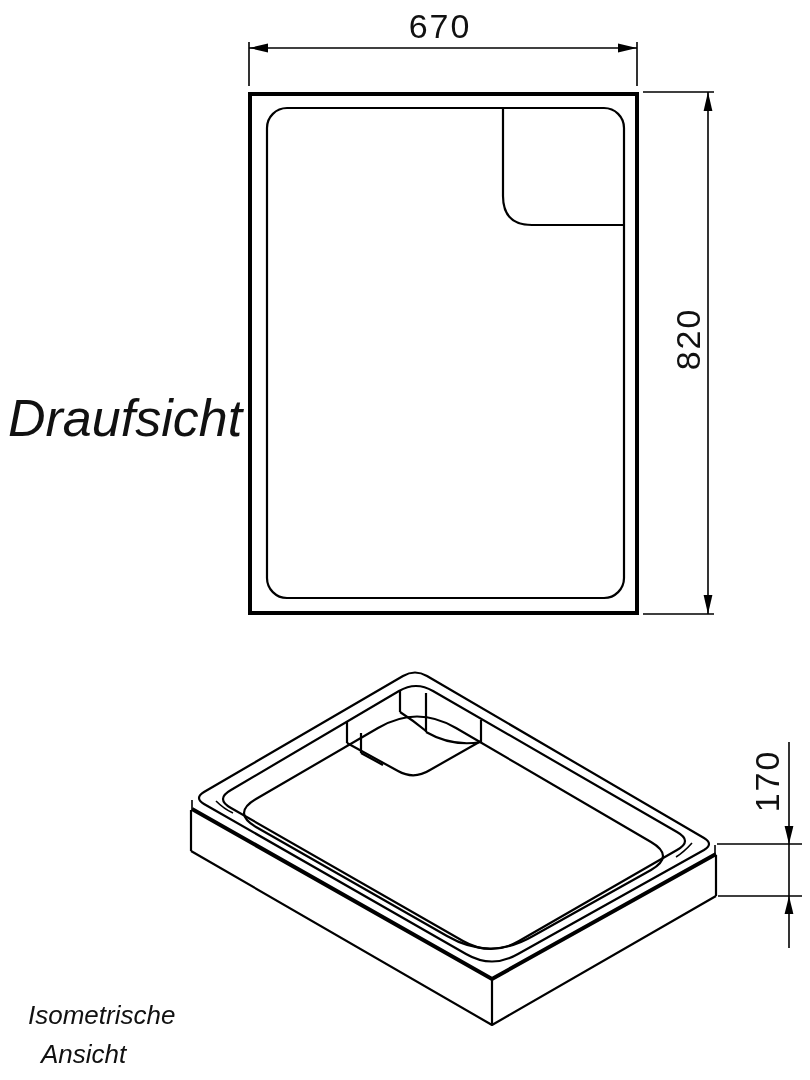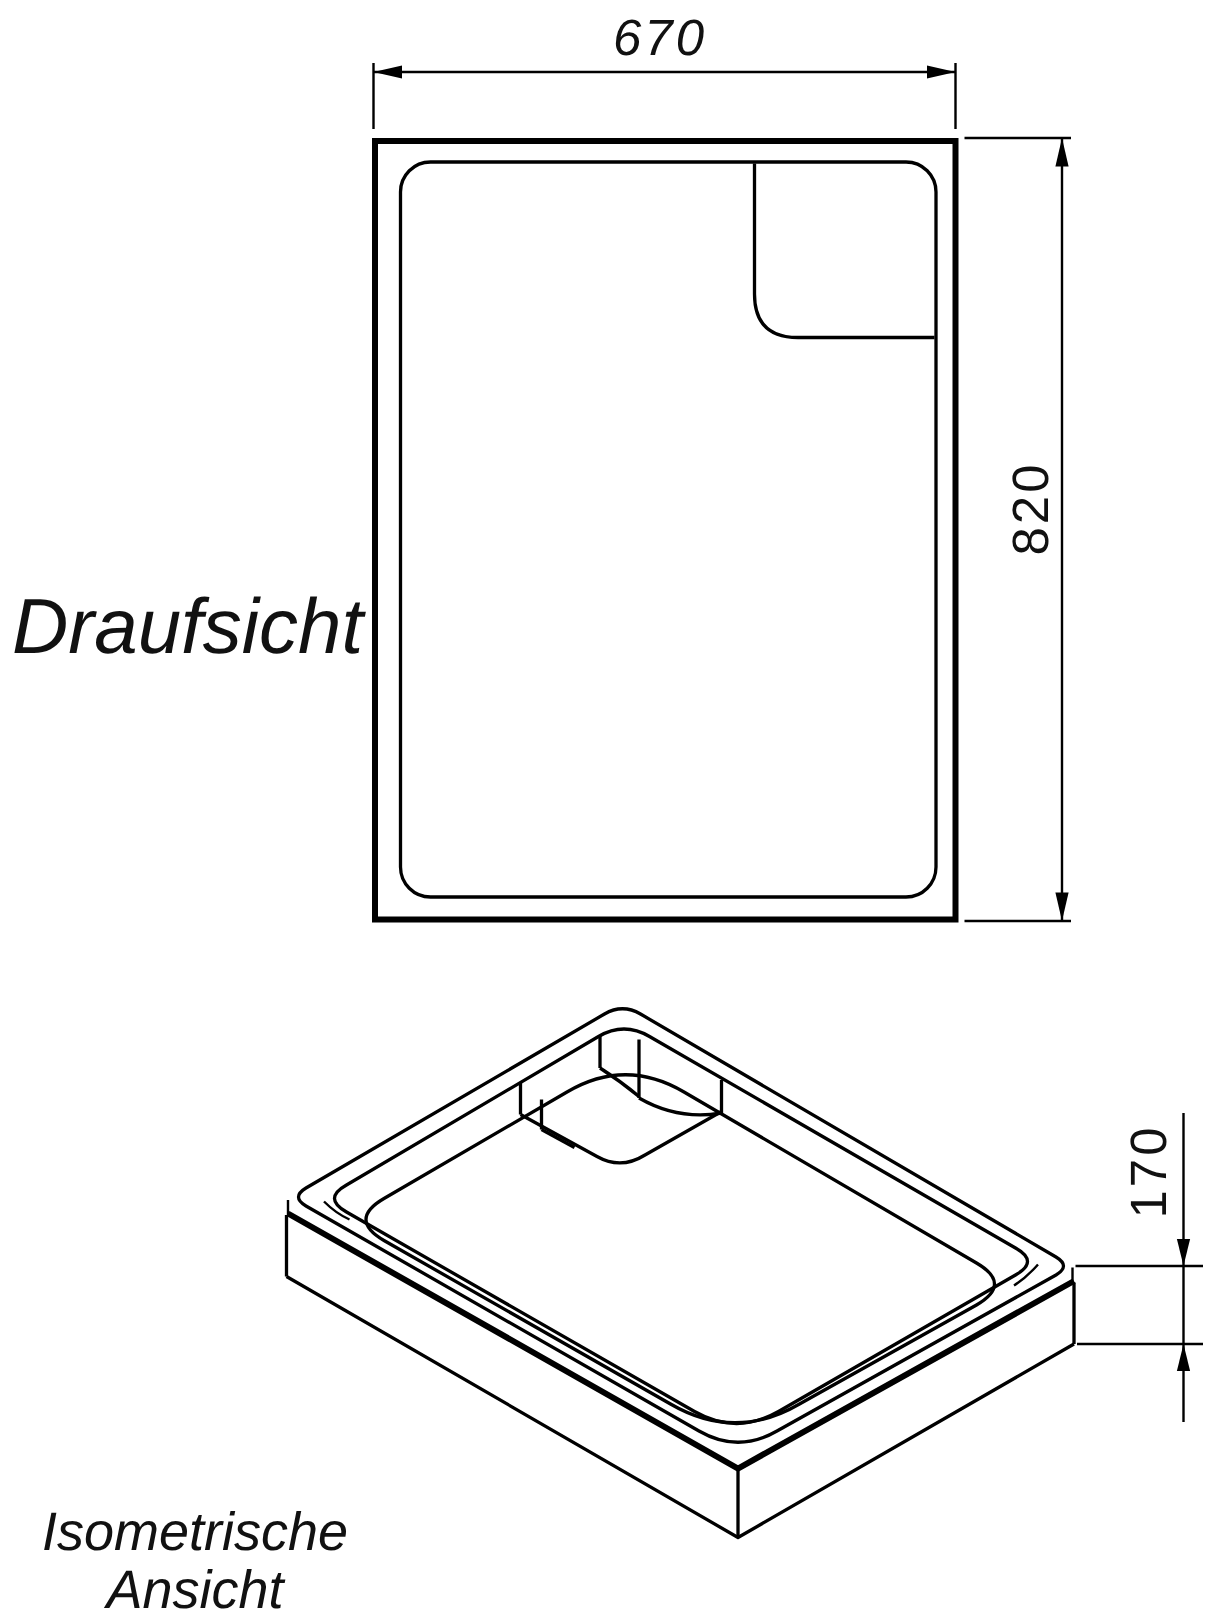--- a/index.html
+++ b/index.html
@@ -37,21 +37,21 @@
   .dim-text.vertical {
     transform: translate(-50%, -50%) rotate(-90deg);
   }
   .view-label {
     position: absolute;
     color: #111;
     font-style: italic;
     white-space: nowrap;
   }
   .view-label.top-view-label { font-size: 52px; }
-  .view-label.iso-label { font-size: 36px; text-align: right; }
+  .view-label.iso-label { font-size: 26px; text-align: right; }
 </style>
 </head>
 <body>
 
 <div class="canvas">
 
   <svg class="drawing" width="810" height="1080" viewBox="0 0 810 1080">
 
     <g>
 
@@ -112,25 +112,25 @@
     </g>
 
     <g>
       <path class="thin" d="M 717,844 L 802,844 M 718,896 L 802,896"></path>
       <path class="thin" d="M 789,742 L 789,948"></path>
       <polygon class="arrow" points="789,844 784.6,826 793.4,826"></polygon>
       <polygon class="arrow" points="789,896 784.6,914 793.4,914"></polygon>
     </g>
   </svg>
 
-  <div class="dim-text" style="left:440px; top:26px;font-style:italic;">670</div>
+  <div class="dim-text" style="left:440px; top:26px;">670</div>
 
   <div class="dim-text vertical" style="left:688px; top:339px;">820</div>
 
   <div class="dim-text vertical" style="left:767px; top:781px;">170</div>
 
   <div class="view-label top-view-label" style="left:8px; top:388px;">Draufsicht</div>
 
   <div class="view-label iso-label" style="left:28px; top:1000px;">Isometrische</div>
 
-  <div class="view-label iso-label" style="left:41px; top:1039px;margin-left:30px;">Ansicht</div>
+  <div class="view-label iso-label" style="left:41px; top:1039px;">Ansicht</div>
 
 </div>
 
 </body></html>

